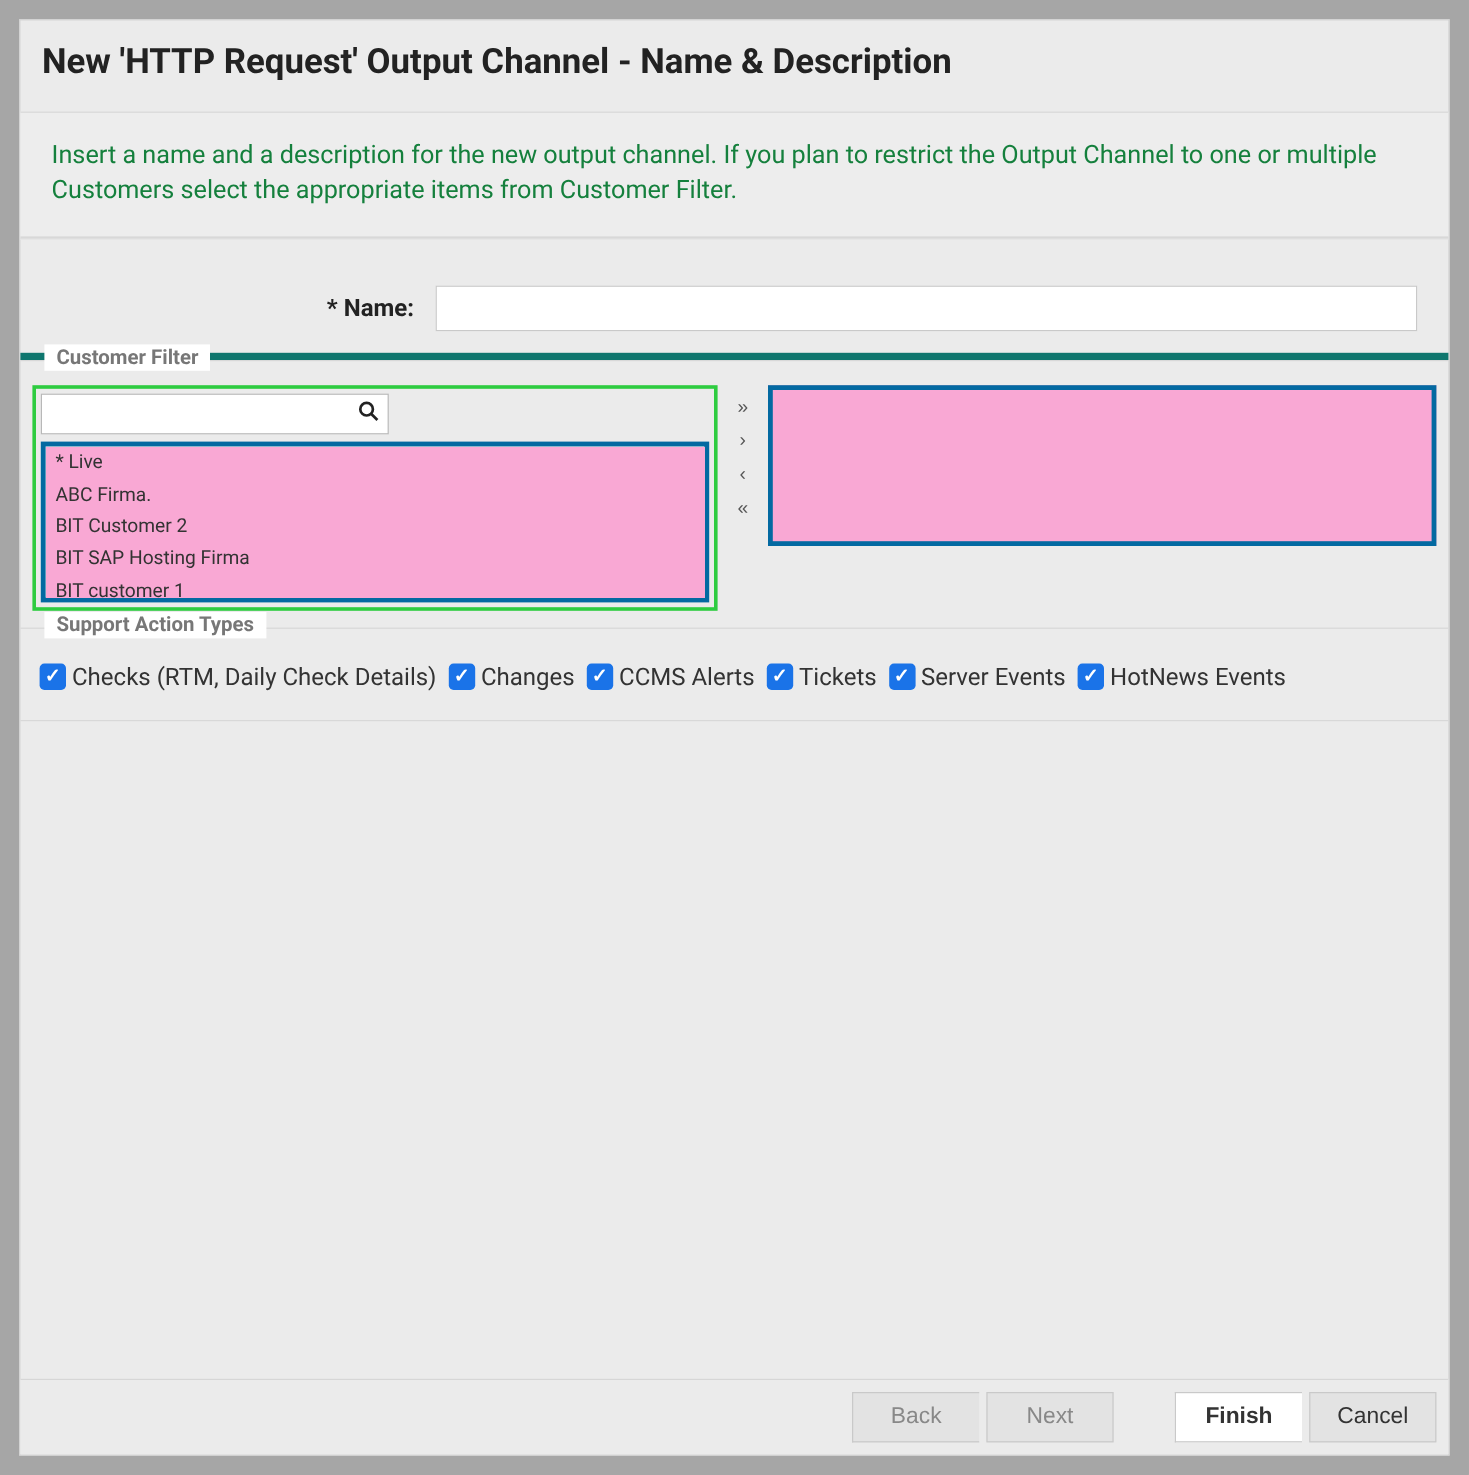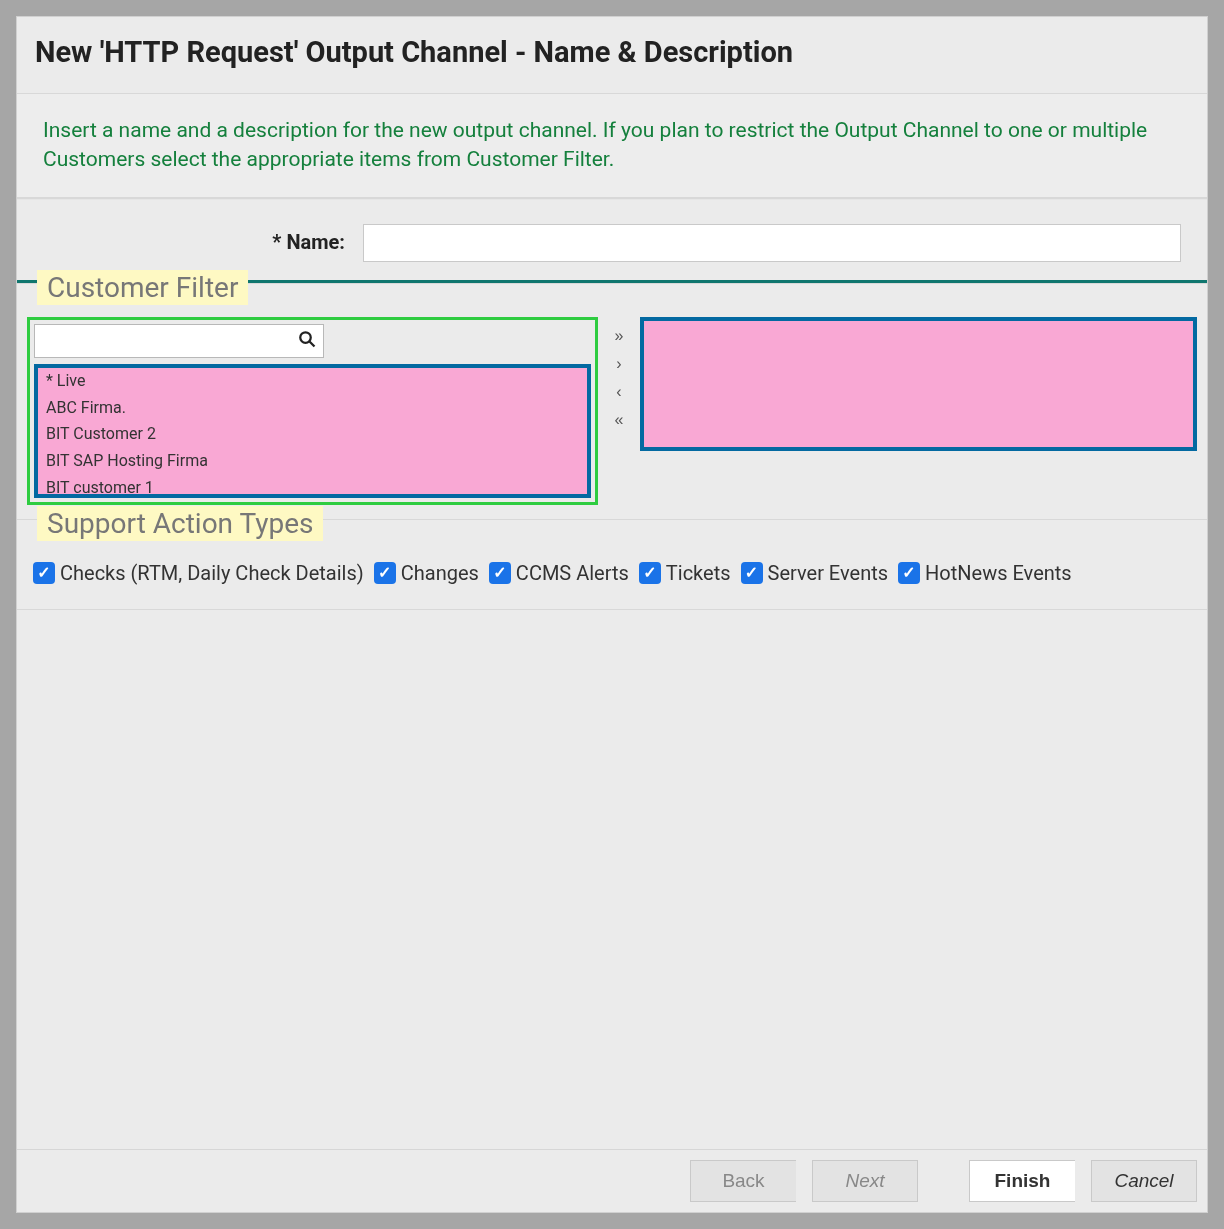--- a/index.html
+++ b/index.html
@@ -38,22 +38,22 @@
     padding: 22px 26px;
     font-size: 21px;
     color: #15803d;
     line-height: 1.4;
     border-top: 1px solid #d8d8d8;
     border-bottom: 2px solid #d8d8d8;
     background: #ededed;
   }
   .form-area {
     border-top: 1px solid #e6e6e6;
-    border-bottom: 3px solid #0f766e;
-    padding: 10px 26px 18px 26px;
+    border-bottom: 6px solid #0f766e;
+    padding: 24px 26px 18px 26px;
   }
   .form-row {
     display: flex;
     align-items: flex-start;
     margin-top: 14px;
   }
   .form-label {
     width: 320px;
     text-align: right;
     padding-right: 18px;
@@ -84,25 +84,25 @@
   
   .section {
     border-top: 1px solid #d8d8d8;
     padding: 0 0 14px 0;
     position: relative;
   }
   .section-legend {
     position: relative;
     top: -14px;
     margin-left: 20px;
-    background: #fef9c3;
+    background: #ffffff;
     display: inline-block;
     padding: 1px 10px;
-    font-size: 28px;
-    font-weight: 400;
+    font-size: 17px;
+    font-weight: 700;
     color: #777;
   }
 
   
   .dual-list-wrap {
     display: flex;
     align-items: stretch;
     gap: 8px;
     padding: 0 10px;
     margin-top: -2px;
@@ -231,21 +231,21 @@
     height: 42px;
     border: 1px solid #c9c9c9;
     background: #e3e3e3;
     font-size: 19px;
     cursor: pointer;
     color: #333;
   }
   .btn.muted { color: #888; background: #e3e3e3; }
   .btn.primary { font-weight: 700; background: #fff; }
   .btn.group-left { border-right: none; margin-left: 33px; }
-  .btn + .btn { margin-left: 16px; font-style: italic; }
+  .btn + .btn { margin-left: 6px; }
   .btn-gap { width: 18px; }
 </style>
 </head>
 <body>
 
 <div class="overlay">
 
   <div class="dialog">
     <div class="dialog-title">New 'HTTP Request' Output Channel - Name &amp; Description</div>
 

